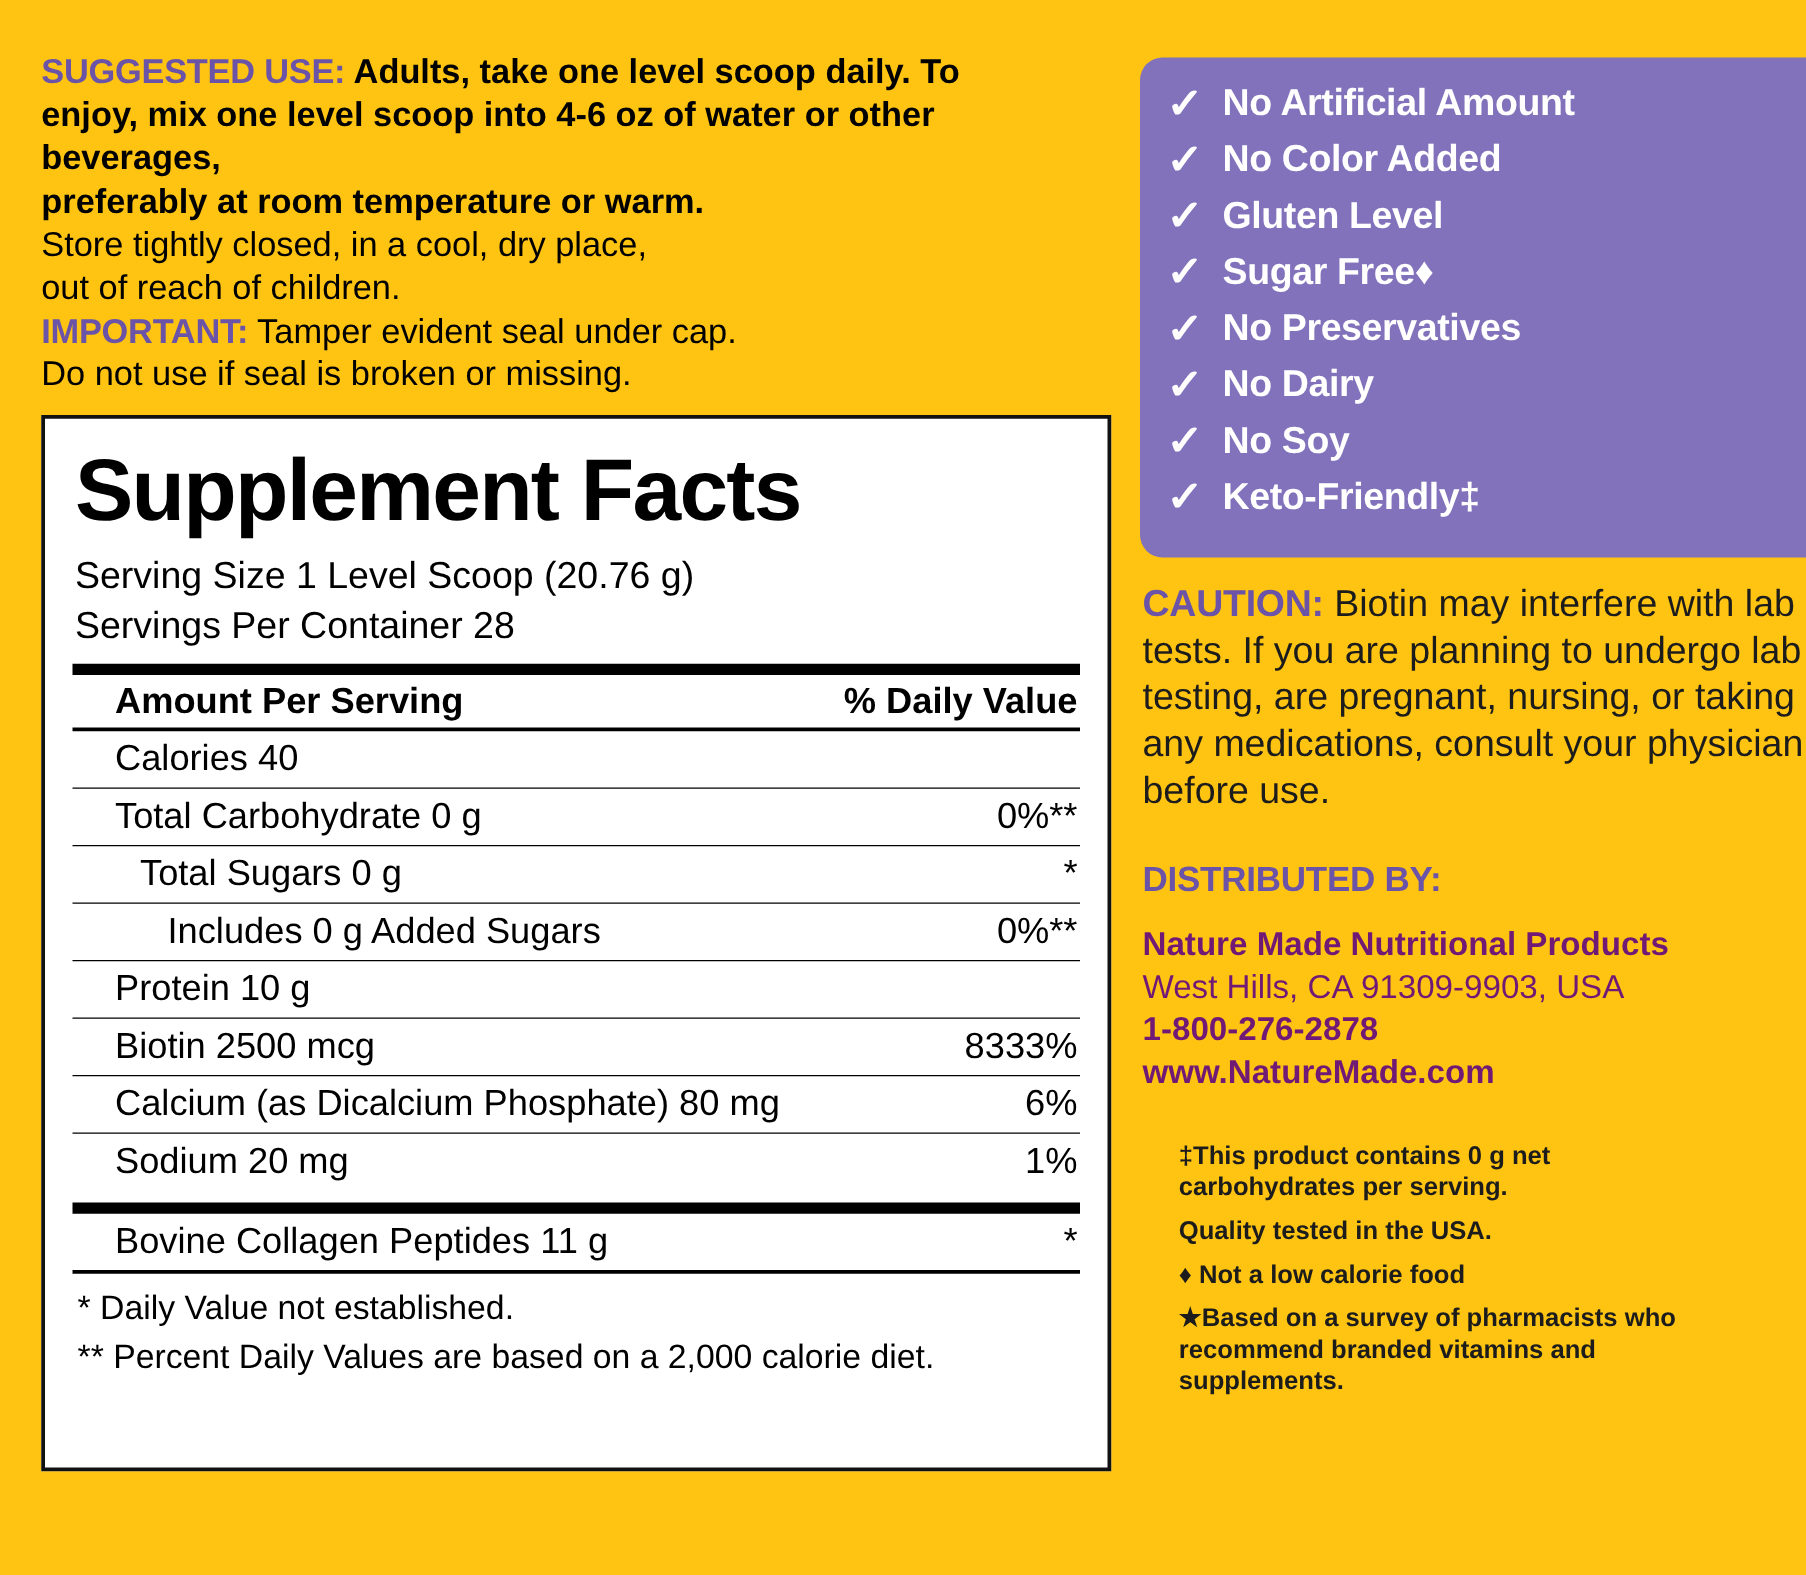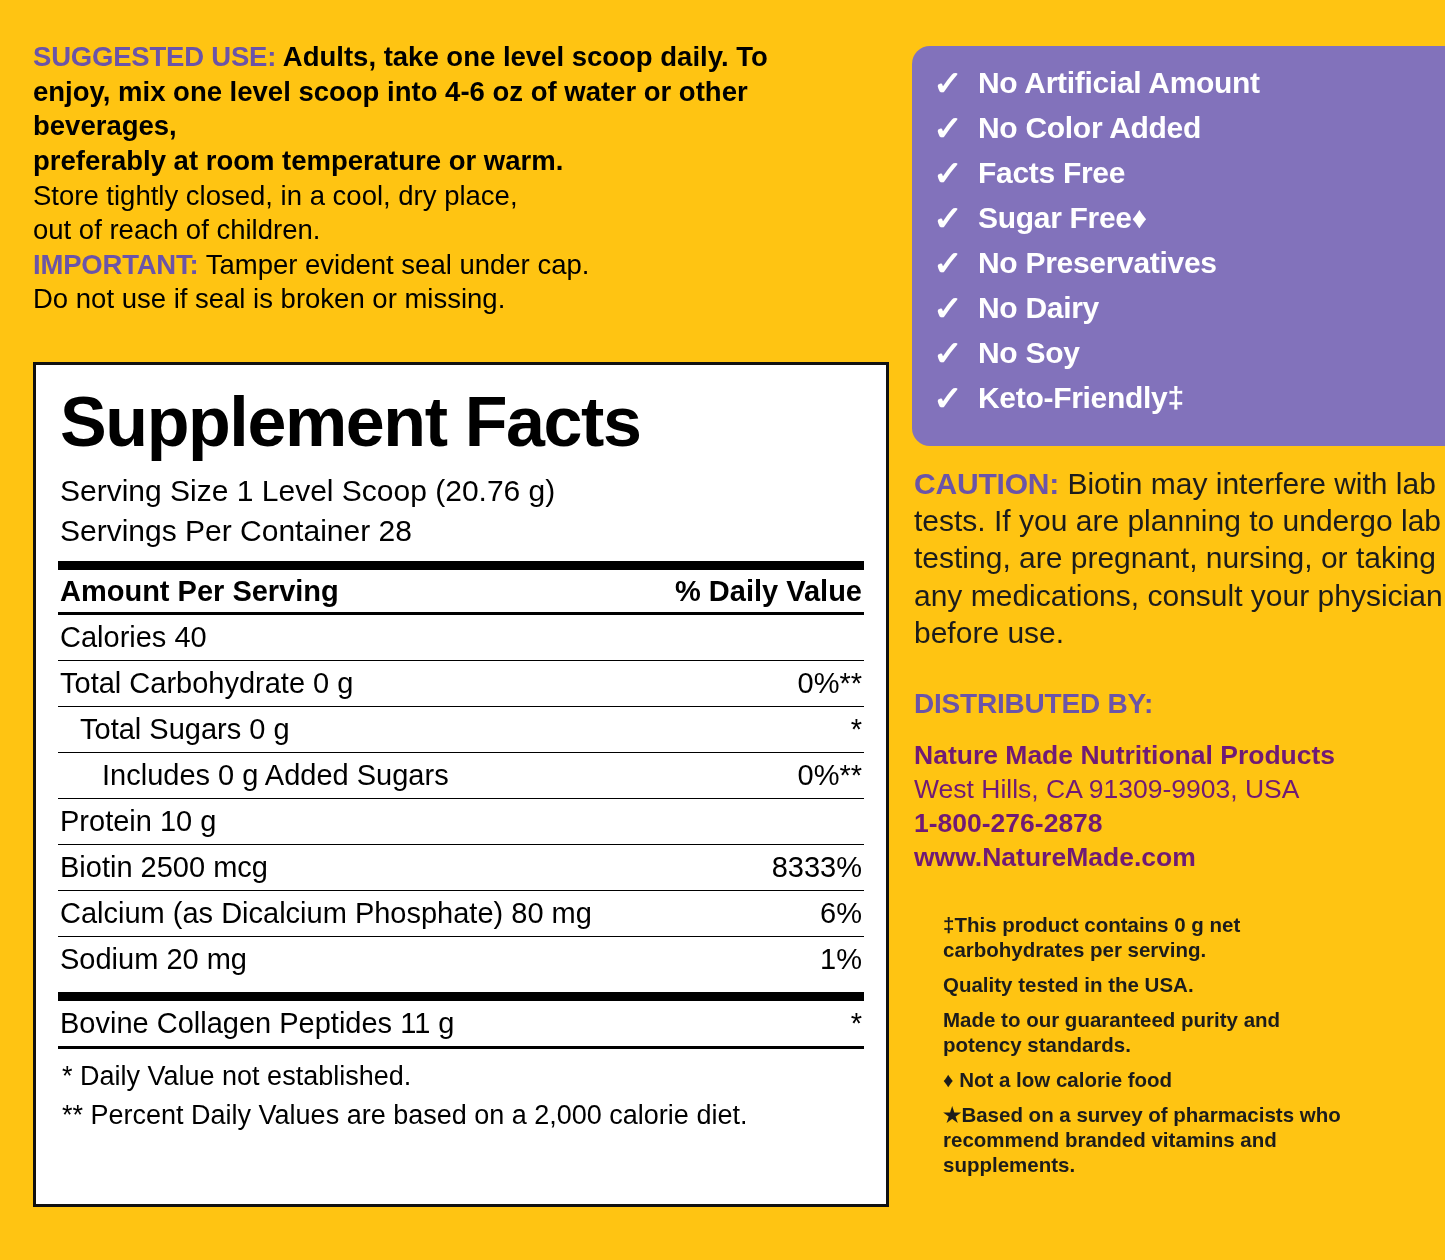--- a/index.html
+++ b/index.html
@@ -40,21 +40,21 @@
   }
   .usage-p2 {
     font-size: 27.5px;
     line-height: 1.26;
     margin: 0;
   }
   
   .sf-panel {
     position: absolute;
     left: 33px;
-    top: 362px;
+    top: 332px;
     width: 856px;
     height: 845px;
     background: #ffffff;
     border: 3px solid #111;
     box-sizing: border-box;
     padding: 14px 22px 10px 22px;
   }
   .sf-title {
     font-family: "Liberation Sans", sans-serif;
     font-weight: bold;
@@ -82,20 +82,21 @@
     border-top: 1.5px solid #000;
     margin: 0;
   }
   .row {
     display: flex;
     justify-content: space-between;
     align-items: baseline;
     font-size: 29px;
     color: #000;
     padding: 6px 2px 6px 2px;
+    margin-left: 32px;
   }
   .row.head {
     font-weight: bold;
     padding: 5px 2px 4px 2px;
   }
   .row .nm {
     text-align: left;
   }
   .row .dv {
     text-align: left;
@@ -298,21 +299,21 @@
       <div class="claim">
         <span class="check">✓</span>
         <span class="claim-label">No Artificial Amount</span>
       </div>
       <div class="claim">
         <span class="check">✓</span>
         <span class="claim-label">No Color Added</span>
       </div>
       <div class="claim">
         <span class="check">✓</span>
-        <span class="claim-label">Facts Free</span>
+        <span class="claim-label">Gluten Level</span>
       </div>
       <div class="claim">
         <span class="check">✓</span>
         <span class="claim-label">Sugar Free♦</span>
       </div>
       <div class="claim">
         <span class="check">✓</span>
         <span class="claim-label">No Preservatives</span>
       </div>
       <div class="claim">
@@ -337,19 +338,18 @@
     <div class="dist-body">
       <div class="b">Nature Made Nutritional Products</div>
       <div>West Hills, CA 91309-9903, USA</div>
       <div class="b">1-800-276-2878</div>
       <div class="b">www.NatureMade.com</div>
     </div>
 
     <div class="fine">
       <p>‡This product contains 0 g net carbohydrates per serving.</p>
       <p>Quality tested in the USA.</p>
-      <p>Made to our guaranteed purity and potency standards.</p>
       <p>♦ Not a low calorie food</p>
       <p>★Based on a survey of pharmacists who recommend branded vitamins and supplements.</p>
     </div>
 
   </div>
 </div>
 
 </body></html>

